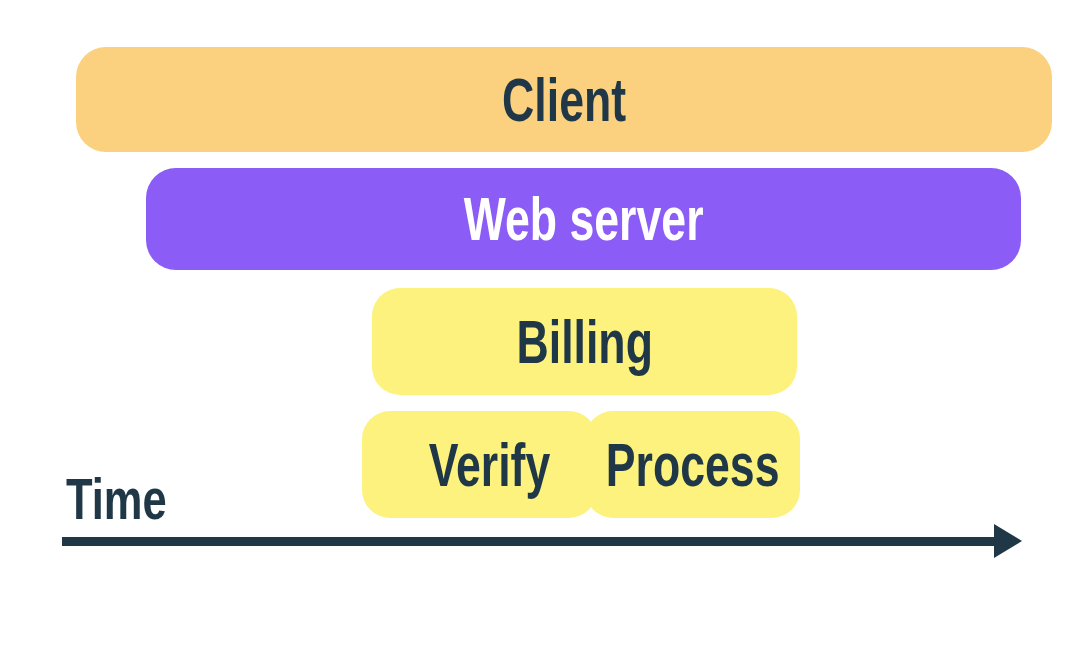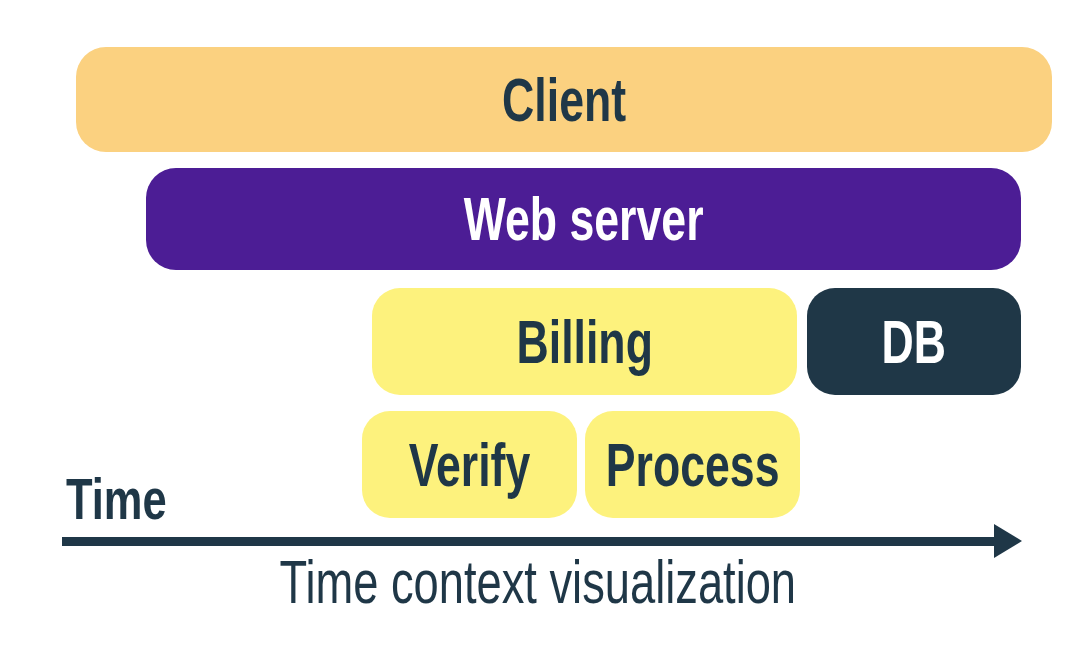--- a/index.html
+++ b/index.html
@@ -30,21 +30,21 @@
     transform: scaleX(0.72);
     transform-origin: center center;
     white-space: nowrap;
     line-height: 1;
   }
   .block-client    { left: 46px;  top: 47px;  width: 976px; height: 105px; margin-left: 30px; }
   .block-webserver { left: 146px; top: 168px; width: 875px; height: 102px; }
   .block-auth      { left: 148px; top: 288px; width: 215px; height: 107px; border-radius: 28px; }
   .block-billing   { left: 372px; top: 288px; width: 425px; height: 107px; border-radius: 28px; }
   .block-db        { left: 807px; top: 288px; width: 214px; height: 107px; border-radius: 28px; }
-  .block-verify    { left: 362px; top: 411px; width: 215px; height: 107px; border-radius: 28px; }
+  .block-verify    { left: 362px; top: 411px; width: 215px; height: 107px; border-radius: 28px; padding-left: 20px; }
   .block-process   { left: 585px; top: 411px; width: 215px; height: 107px; border-radius: 28px; }
 
   .time-label {
     position: absolute;
     left: 66px;
     top: 470px;
     font-weight: 700;
     font-size: 58px;
     line-height: 1;
     font-stretch: condensed;
@@ -90,44 +90,38 @@
 </style>
 </head>
 <body>
 
 <div class="canvas">
 
   <div class="block block-client" style="background: rgb(251, 209, 128);">
     <span class="label" style="color: rgb(31, 55, 71);">Client</span>
   </div>
 
-  <div class="block block-webserver" style="background: #4c1d95;">
+  <div class="block block-webserver" style="background: #8b5cf6;">
     <span class="label" style="color: rgb(255, 255, 255);">Web server</span>
   </div>
 
 
   <div class="block block-billing" style="background: rgb(253, 242, 125);">
     <span class="label" style="color: rgb(31, 55, 71);">Billing</span>
   </div>
 
-  <div class="block block-db" style="background: rgb(31, 55, 71);">
-    <span class="label" style="color: rgb(255, 255, 255);">DB</span>
-  </div>
 
   <div class="block block-verify" style="background: rgb(253, 242, 125);">
     <span class="label" style="color: rgb(31, 55, 71);">Verify</span>
   </div>
 
   <div class="block block-process" style="background: rgb(253, 242, 125);">
     <span class="label" style="color: rgb(31, 55, 71);">Process</span>
   </div>
 
   <div class="time-label" style="color: rgb(31, 55, 71);">Time</div>
 
   <div class="axis-line" style="background: rgb(31, 55, 71);"></div>
 
   <div class="axis-arrowhead" style="border-left-color: rgb(31, 55, 71);"></div>
 
-  <div class="axis-caption">
-    <span class="caption-inner" style="color: rgb(31, 55, 71);">Time context visualization</span>
-  </div>
 
 </div>
 
 </body></html>

